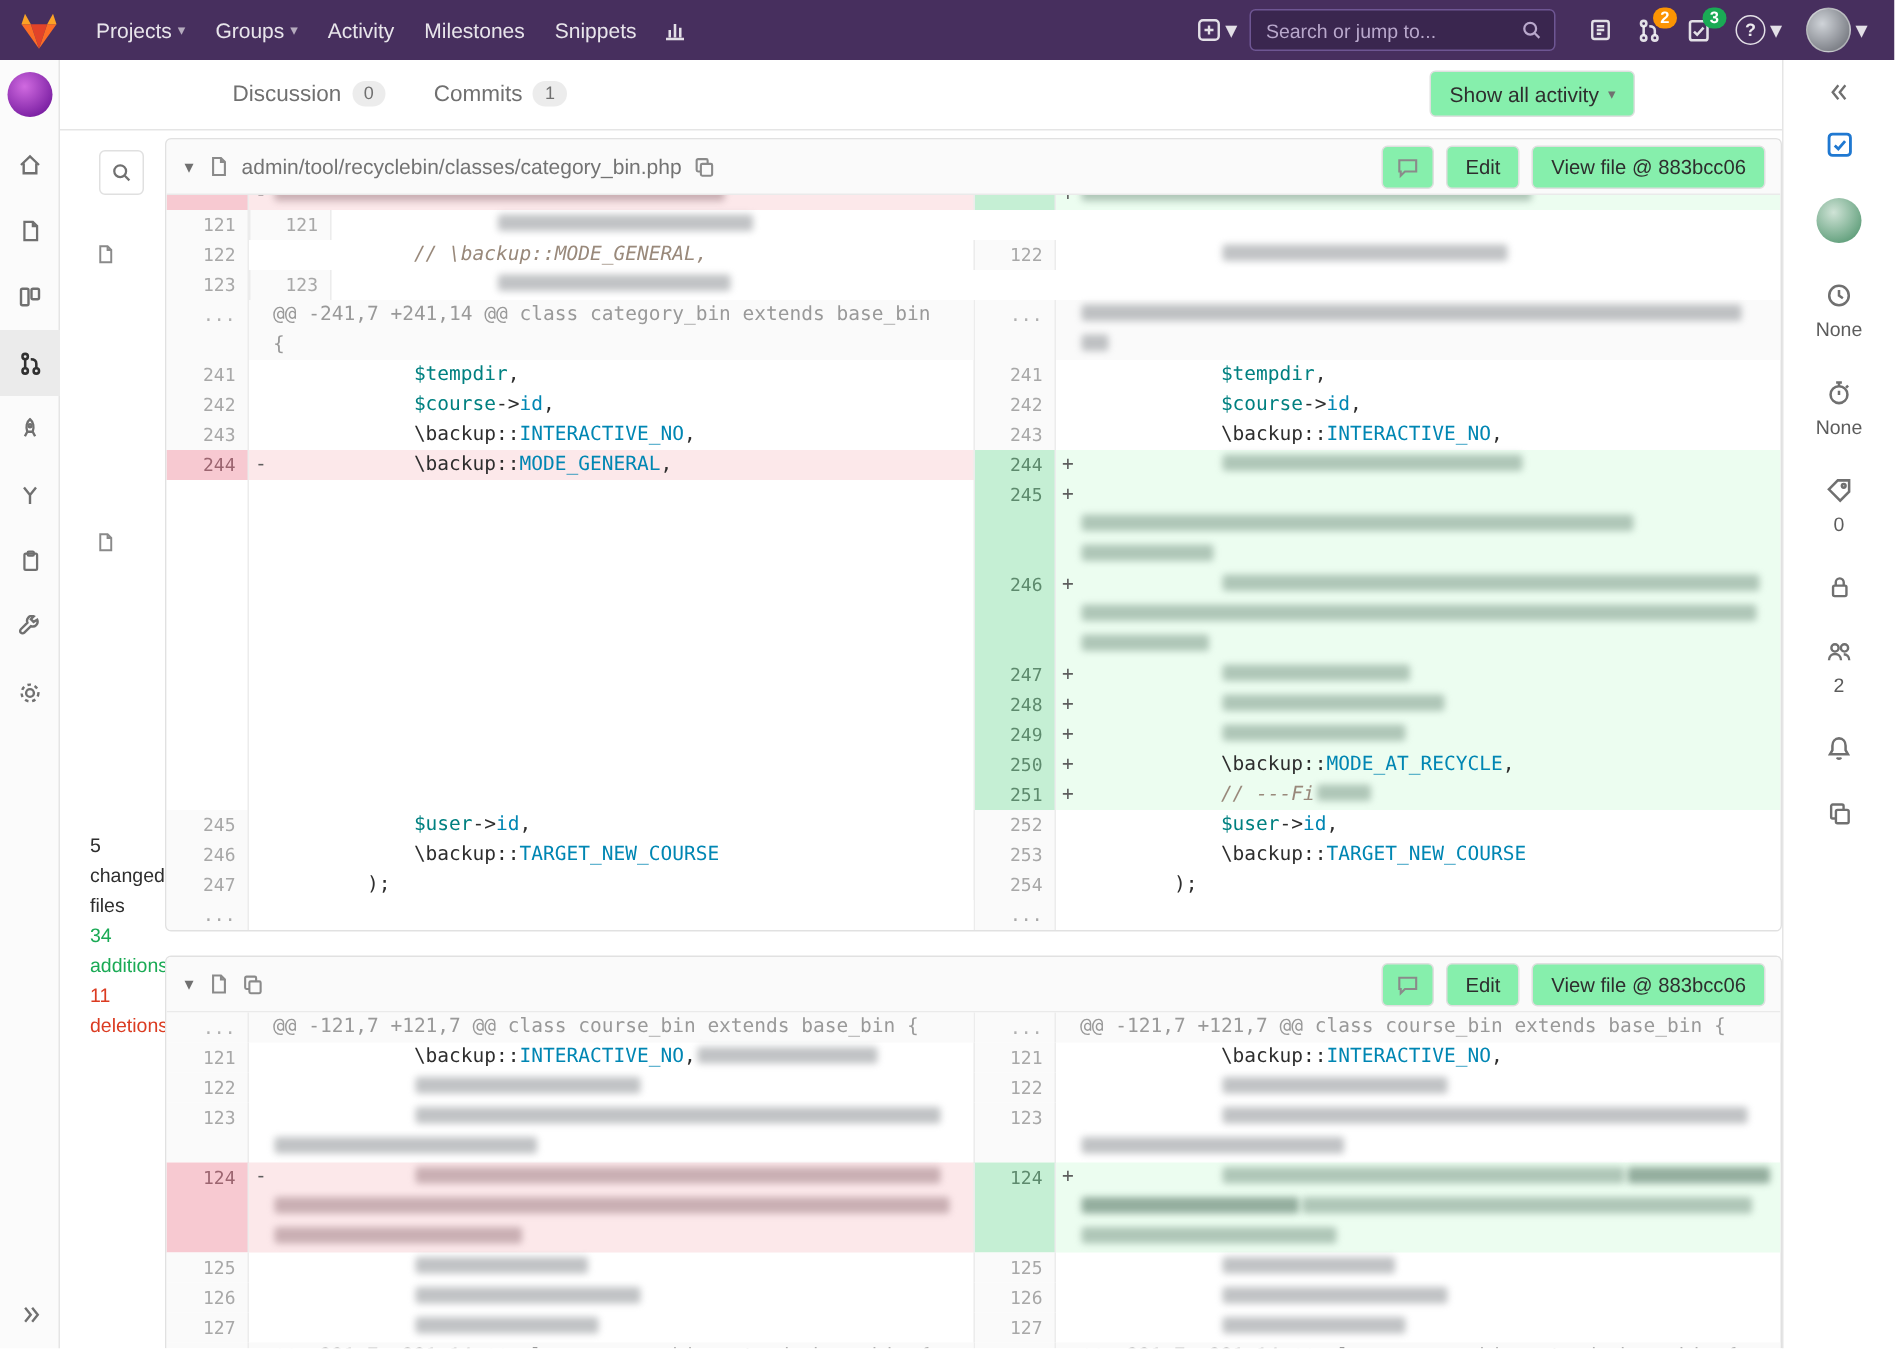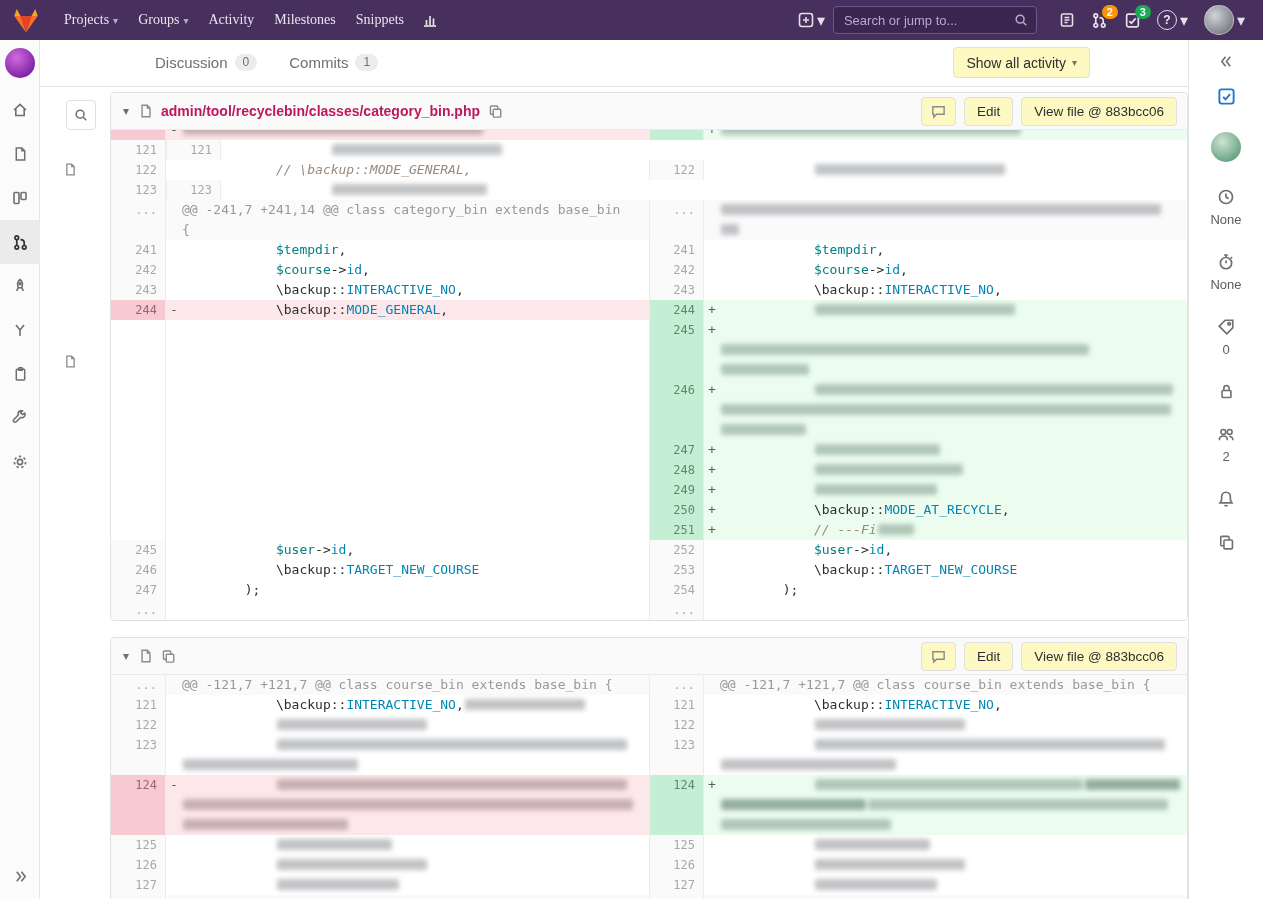--- a/index.html
+++ b/index.html
@@ -2,21 +2,21 @@
 <html><head>
 <meta charset="utf-8">
 <style>
   html,body{margin:0;padding:0;background:#fff;font-family:"Liberation Sans",sans-serif;color:#2e2e2e;}
   body{width:1263px;height:899px;overflow:hidden;position:relative;}
   svg{display:block;}
 
   
   .navbar{position:absolute;top:0;left:0;right:0;height:40px;background:#472f5e;display:flex;align-items:center;padding:0 10px;box-sizing:border-box;z-index:50;}
   .nav-logo{width:28px;height:28px;margin:0 14px 0 2px;flex:0 0 auto;}
-  .nav-item{color:rgba(255,255,255,.88);font-size:14px;padding:0 10px;height:40px;display:flex;align-items:center;gap:4px;cursor:pointer;white-space:nowrap;font-family:Liberation Serif, serif;}
+  .nav-item{color:rgba(255,255,255,.88);font-size:14px;padding:0 10px;height:40px;display:flex;align-items:center;gap:4px;cursor:pointer;white-space:nowrap;}
   .nav-item .caret{font-size:10px;color:rgba(255,255,255,.6);}
   .nav-icon-btn{color:rgba(255,255,255,.85);padding:0 8px;height:40px;display:flex;align-items:center;gap:3px;position:relative;}
   .nav-spacer{flex:1;}
   .nav-search{width:186px;height:26px;background:#3a264f;border:1px solid #6e5693;border-radius:4px;display:flex;align-items:center;padding:0 8px;margin-right:14px;}
   .nav-search input{flex:1;background:transparent;border:none;outline:none;color:#e7def2;font-size:13px;font-family:"Liberation Sans",sans-serif;min-width:0;}
   .nav-search input::placeholder{color:#b9a8cc;}
   .count-badge{position:absolute;top:5px;right:-2px;font-size:11px;line-height:14px;padding:0 5px;border-radius:8px;color:#fff;font-weight:bold;}
   .badge-mr{background:#fc9403;}
   .badge-todo{background:#1aaa55;}
   .nav-avatar{width:28px;height:28px;border-radius:50%;background:radial-gradient(circle at 35% 35%,#cfd3d8,#7d8087 75%);border:1px solid rgba(255,255,255,.4);}
@@ -31,21 +31,21 @@
   .rail-item.active{background:#ebebeb;color:#303030;}
   .rail-bottom{position:absolute;bottom:6px;left:0;width:40px;height:34px;display:flex;align-items:center;justify-content:center;color:#707070;cursor:pointer;}
 
   
   .main{flex:1;min-width:0;position:relative;background:#fff;}
   .tabs-row{position:relative;height:46px;border-bottom:1px solid #e5e5e5;display:flex;align-items:stretch;}
   .tabs{display:flex;margin-left:99px;}
   .tab{display:flex;align-items:center;padding:0 16px;font-size:15px;color:#707070;border-bottom:2px solid transparent;cursor:pointer;gap:7px;justify-content:center;}
   .tab.active{color:#2e2e2e;font-weight:bold;border-bottom-color:#404040;}
   .pill{background:#ececec;border-radius:10px;padding:0 8px;font-size:12px;color:#707070;height:17px;line-height:17px;}
-  .btn{background:#fef9c3;border:1px solid #dfdfdf;border-radius:4px;font-size:14px;color:#2e2e2e;font-family:"Liberation Sans",sans-serif;display:inline-flex;align-items:center;gap:6px;cursor:pointer;}
+  .btn{background:#86efac;border:1px solid #dfdfdf;border-radius:4px;font-size:14px;color:#2e2e2e;font-family:"Liberation Sans",sans-serif;display:inline-flex;align-items:center;gap:6px;cursor:pointer;}
   .activity-btn{position:absolute;right:98px;top:7px;height:31px;padding:0 12px;box-sizing:border-box;}
   .caret-sm{font-size:10px;color:#707070;}
 
   .content{position:absolute;top:46px;left:0;right:0;bottom:0;overflow:hidden;}
 
   
   .file-rail{position:absolute;left:20px;top:0;width:52px;}
   .tree-search-btn{width:28px;height:28px;border:1px solid #e0e0e0;border-radius:4px;background:#fff;display:flex;align-items:center;justify-content:center;margin:14px 0 0 6px;cursor:pointer;color:#707070;}
   .tree-file{margin:28px 0 0 4px;height:22px;display:flex;align-items:center;color:#8a8a8a;cursor:pointer;}
   .tree-file.second{margin-top:170px;}
@@ -54,21 +54,21 @@
   .stat-files{color:#2e2e2e;}
   .stat-add{color:#1aaa55;}
   .stat-del{color:#db3b21;}
 
   
   .diffs{position:absolute;left:70px;top:0;width:1078px;bottom:0;overflow:hidden;}
   .diff-file{border:1px solid #e1e1e1;border-radius:4px;background:#fff;margin:0 0 16px 0;overflow:hidden;box-sizing:border-box;width:1078px;}
   .diff-file.first{margin-top:6px;}
   .file-header{height:36px;display:flex;align-items:center;gap:8px;padding:0 10px;background:#fafafa;border-bottom:1px solid #eaeaea;}
   .collapse-chevron{color:#707070;font-size:12px;cursor:pointer;padding:0 2px;}
-  .file-path{font-weight:bold;font-size:14px;color:#be185d;}
+  .file-path{font-weight:normal;font-size:14px;color:#737373;}
   .icon-gray{color:#8a8a8a;cursor:pointer;}
   .fh-spacer{flex:1;}
   .fh-btn{height:29px;padding:0 12px;font-size:13.5px;}
   .fh-btn.icon-only{padding:0 9px;}
 
   
   .drow{display:flex;align-items:stretch;}
   .drow.partial{height:10px;overflow:hidden;}
   .drow.partial .num,.drow.partial .code{margin-top:-10px;}
   .num{flex:0 0 55px;box-sizing:border-box;padding:0 8px 0 0;text-align:right;font-family:"DejaVu Sans Mono",monospace;font-size:12px;line-height:20px;color:#a8a8a8;background:#fafafa;border-right:1px solid #ececec;user-select:none;cursor:pointer;}
@@ -285,20 +285,25 @@
               <path d="M3.5 1.5 H9.5 L12.5 4.5 V14.5 H3.5 Z"></path>
               <path d="M9.5 1.5 V4.5 H12.5"></path>
             </svg>
         </div>
         <div class="tree-file second">
           <svg width="13" height="15" viewBox="0 0 16 16" stroke="currentColor" fill="none" stroke-width="1.6">
               <path d="M3.5 1.5 H9.5 L12.5 4.5 V14.5 H3.5 Z"></path>
               <path d="M9.5 1.5 V4.5 H12.5"></path>
             </svg>
         </div>
+        <div class="diff-stats">
+          <div class="stat-files">5 changed files</div>
+          <div class="stat-add">34 additions</div>
+          <div class="stat-del">11 deletions</div>
+        </div>
       </div>
 
       <div class="diffs">
           <div class="diff-file first">
             <div class="file-header">
               <span class="collapse-chevron">▾</span>
               <span class="icon-gray">
                 <svg width="14" height="16" viewBox="0 0 16 16" stroke="currentColor" fill="none" stroke-width="1.6">
                   <path d="M3.5 1.5 H9.5 L12.5 4.5 V14.5 H3.5 Z"></path>
                   <path d="M9.5 1.5 V4.5 H12.5"></path>

